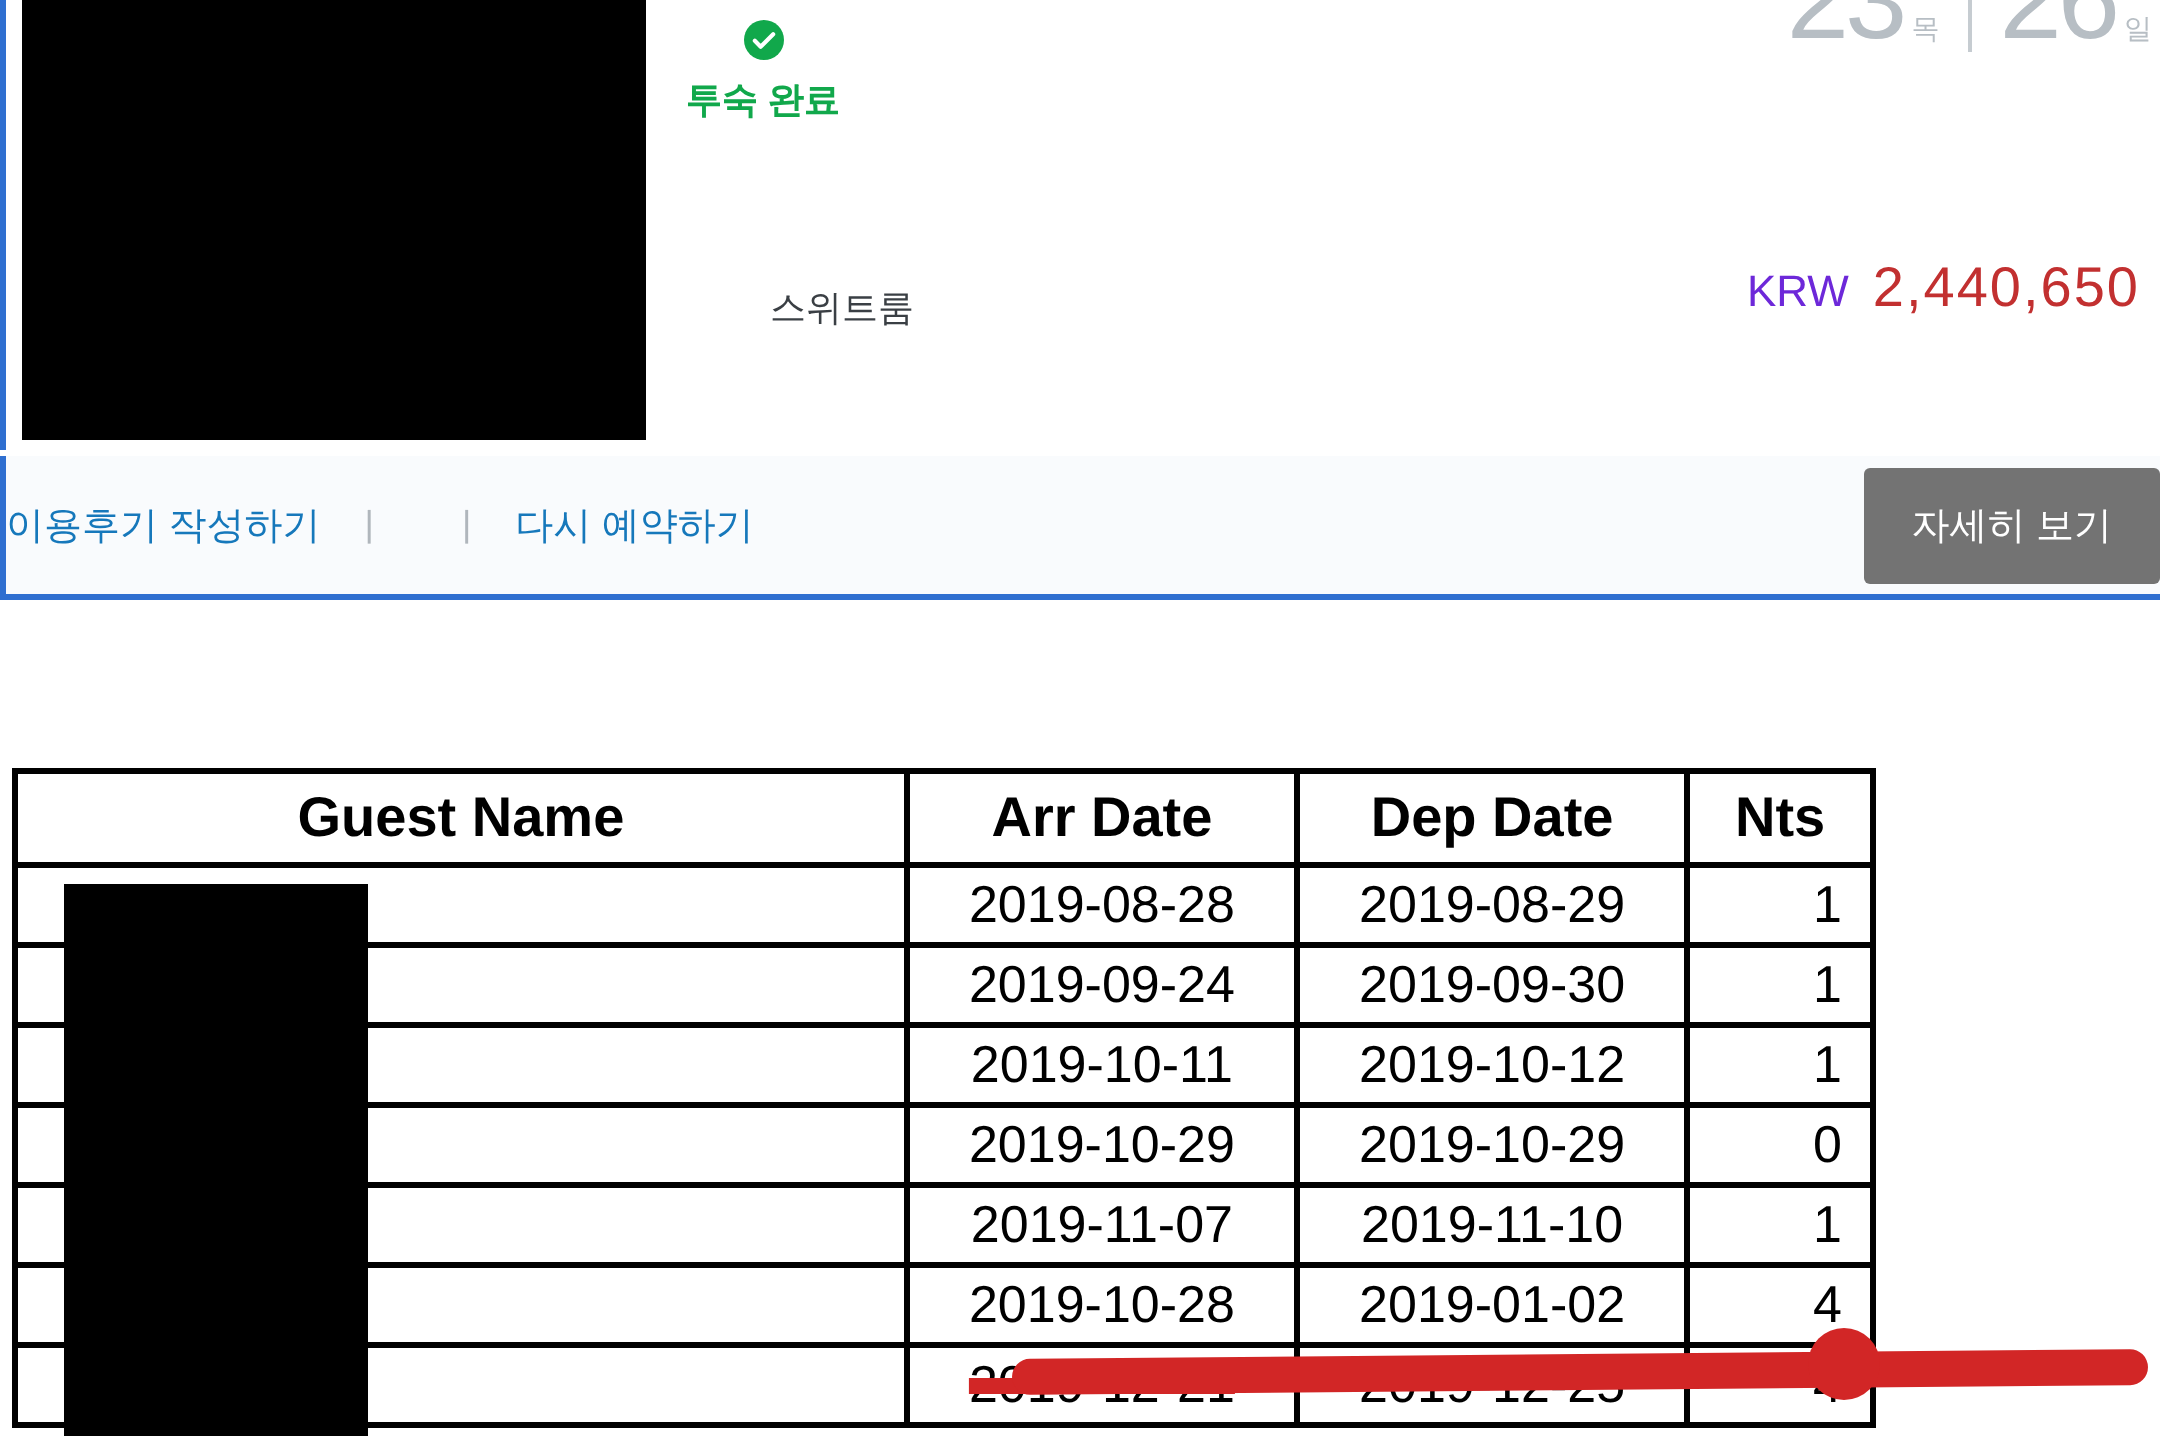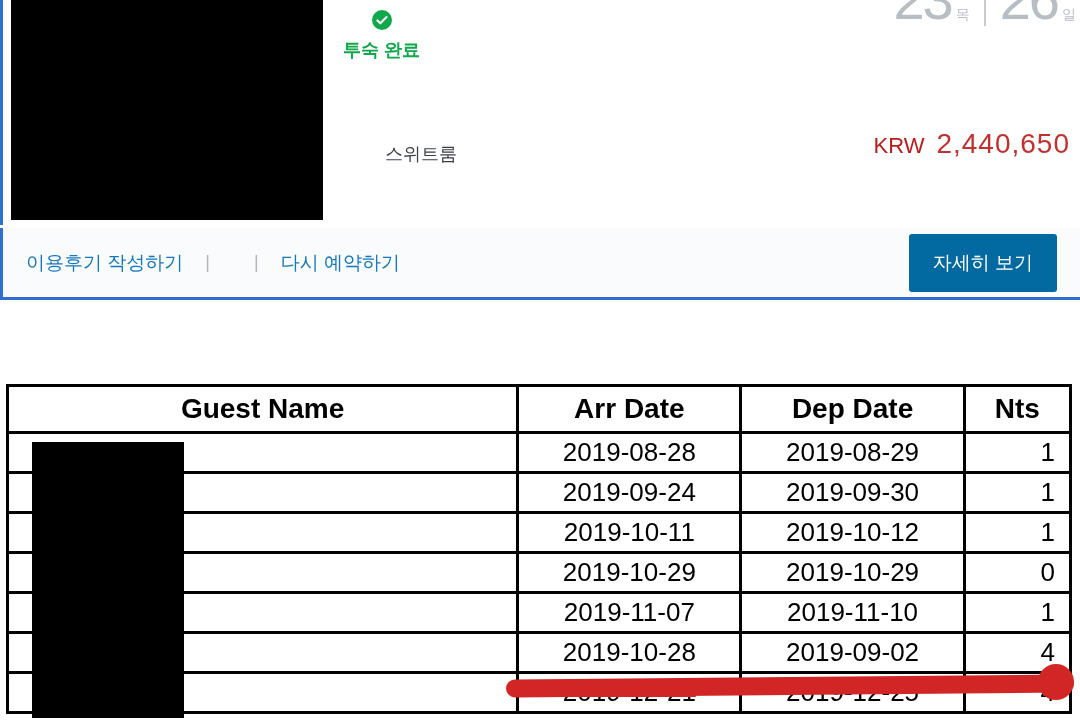--- a/index.html
+++ b/index.html
@@ -52,65 +52,65 @@
     position: absolute;
     left: 382px; top: 142px;
     font-size: 18px;
     color: #3a3f44;
   }
   .price-row {
     position: absolute;
     right: 10px; top: 128px;
     display: flex; align-items: baseline; gap: 12px;
   }
-  .price-currency { font-size: 22px; color: #b91c1c; }
+  .price-currency { font-size: 22px; color: #6d28d9; }
   .price-amount { font-size: 28px; color: #c23030; letter-spacing: 1px; }
 
   .booking-actions {
     position: absolute;
     left: 0; right: 0;
     top: 228px;
     height: 72px;
     background: #f9fbfd;
     border-left: 3px solid #2f6fd0;
     border-bottom: 3px solid #2f6fd0;
     display: flex;
     align-items: center;
-    padding: 0 23px;
+    padding: 0 0;
   }
   .booking-actions .link {
     color: #3
 
 1678bb;
     color: #1678bb;
     font-size: 19px;
     cursor: pointer;
   }
   .booking-actions .divider {
     color: #b0b6bc;
     margin: 0 22px;
     font-size: 18px;
   }
   .detail-btn {
     margin-left: auto;
-    background: #0369a1;
+    background: #737373;
     color: #fff;
     border: none;
     padding: 16px 24px;
     font-size: 19px;
     border-radius: 3px;
     cursor: pointer;
   }
 
   
   .guest-table-wrap {
     position: absolute;
     left: 6px;
     top: 384px;
-    width: 1066px;
+    width: 932px;
   }
   .guest-table {
     width: 100%;
     border-collapse: collapse;
   }
   .guest-table th {
     border: 3px solid #000;
     font-size: 28px;
     font-weight: 700;
     padding: 6px 4px;
@@ -230,21 +230,21 @@
       </tr>
       <tr>
         <td class="name"></td>
         <td>2019-11-07</td>
         <td>2019-11-10</td>
         <td class="nts">1</td>
       </tr>
       <tr>
         <td class="name"></td>
         <td>2019-10-28</td>
-        <td>2019-09-02</td>
+        <td>2019-01-02</td>
         <td class="nts">4</td>
       </tr>
       <tr>
         <td class="name"></td>
         <td style="text-decoration:line-through;text-decoration-color:#d22626;text-decoration-thickness:8px">2019-12-21</td>
         <td>2019-12-25</td>
         <td class="nts">4</td>
       </tr>
     </tbody>
   </table>

